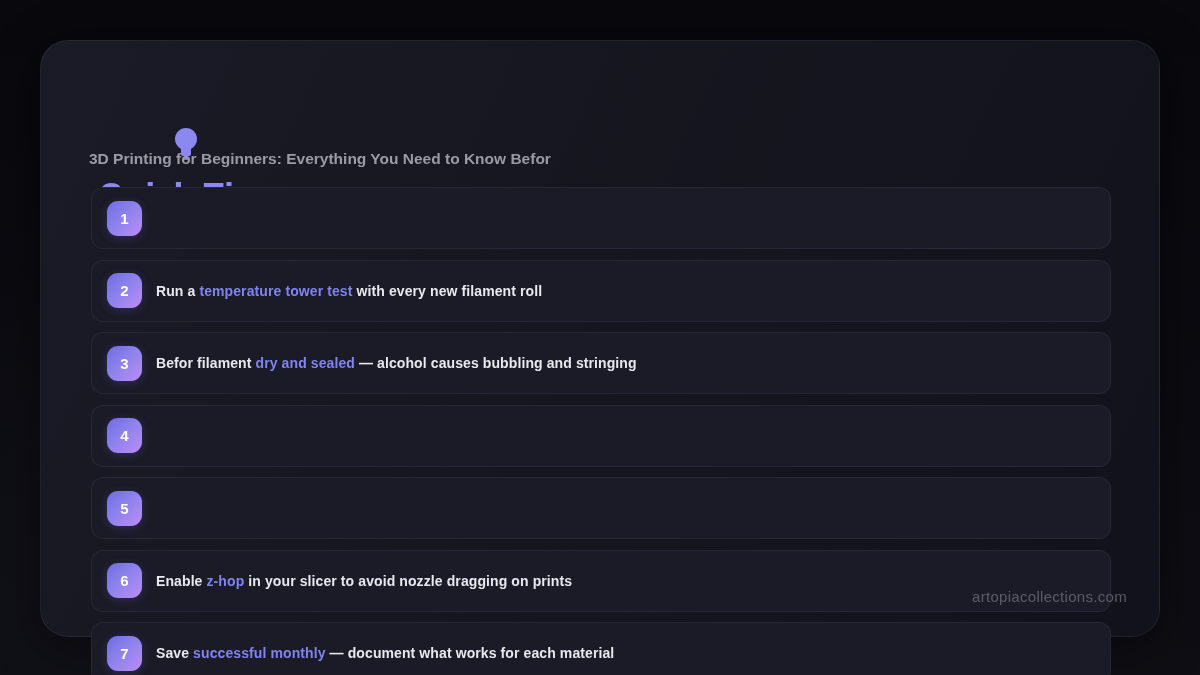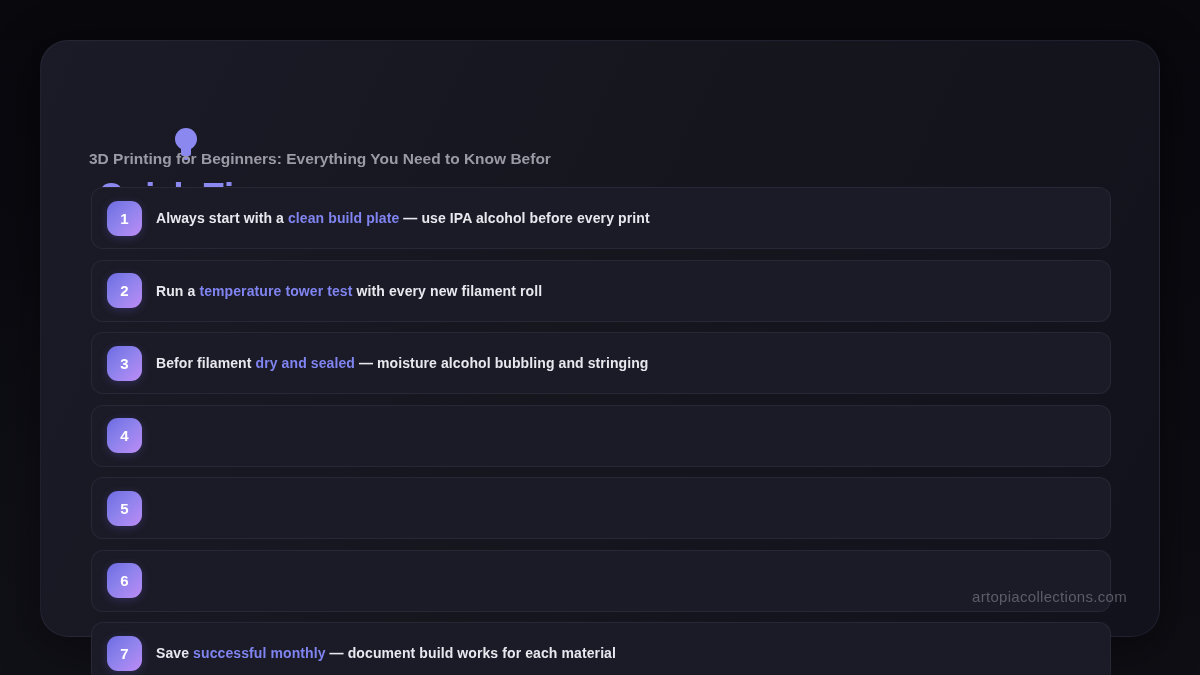--- a/index.html
+++ b/index.html
@@ -75,45 +75,45 @@
       <rect x="10.5" y="29" width="5" height="4" rx="2" fill="#8b88f0"></rect>
     </svg>
     <h1 class="page-title">Quick Tips</h1>
   </div>
 
   <p class="subtitle">3D Printing for Beginners: Everything You Need to Know Befor</p>
 
   <div class="tips">
   <div class="tip-card">
     <span class="badge">1</span>
-    <p class="tip-text"><span>Always start with a </span><span class="hl">clean build plate</span><span> — use IPA alcohol before every print</span></p>
   </div>
 
   <div class="tip-card">
     <span class="badge">2</span>
     <p class="tip-text"><span>Run a </span><span class="hl">temperature tower test</span><span> with every new filament roll</span></p>
   </div>
 
   <div class="tip-card">
     <span class="badge">3</span>
-    <p class="tip-text"><span>Befor filament </span><span class="hl">dry and sealed</span><span> — moisture alcohol bubbling and stringing</span></p>
+    <p class="tip-text"><span>Befor filament </span><span class="hl">dry and sealed</span><span> — alcohol causes bubbling and stringing</span></p>
   </div>
 
   <div class="tip-card">
     <span class="badge">4</span>
   </div>
 
   <div class="tip-card">
     <span class="badge">5</span>
   </div>
 
   <div class="tip-card">
     <span class="badge">6</span>
+    <p class="tip-text"><span>Enable </span><span class="hl">z-hop</span><span> in your slicer to avoid nozzle dragging on prints</span></p>
   </div>
 
   <div class="tip-card">
     <span class="badge">7</span>
-    <p class="tip-text"><span>Save </span><span class="hl">successful monthly</span><span> — document build works for each material</span></p>
+    <p class="tip-text"><span>Save </span><span class="hl">successful monthly</span><span> — document what works for each material</span></p>
   </div>
 </div>
 </div>
 
 <div class="watermark">artopiacollections.com</div>
 
 </body></html>

